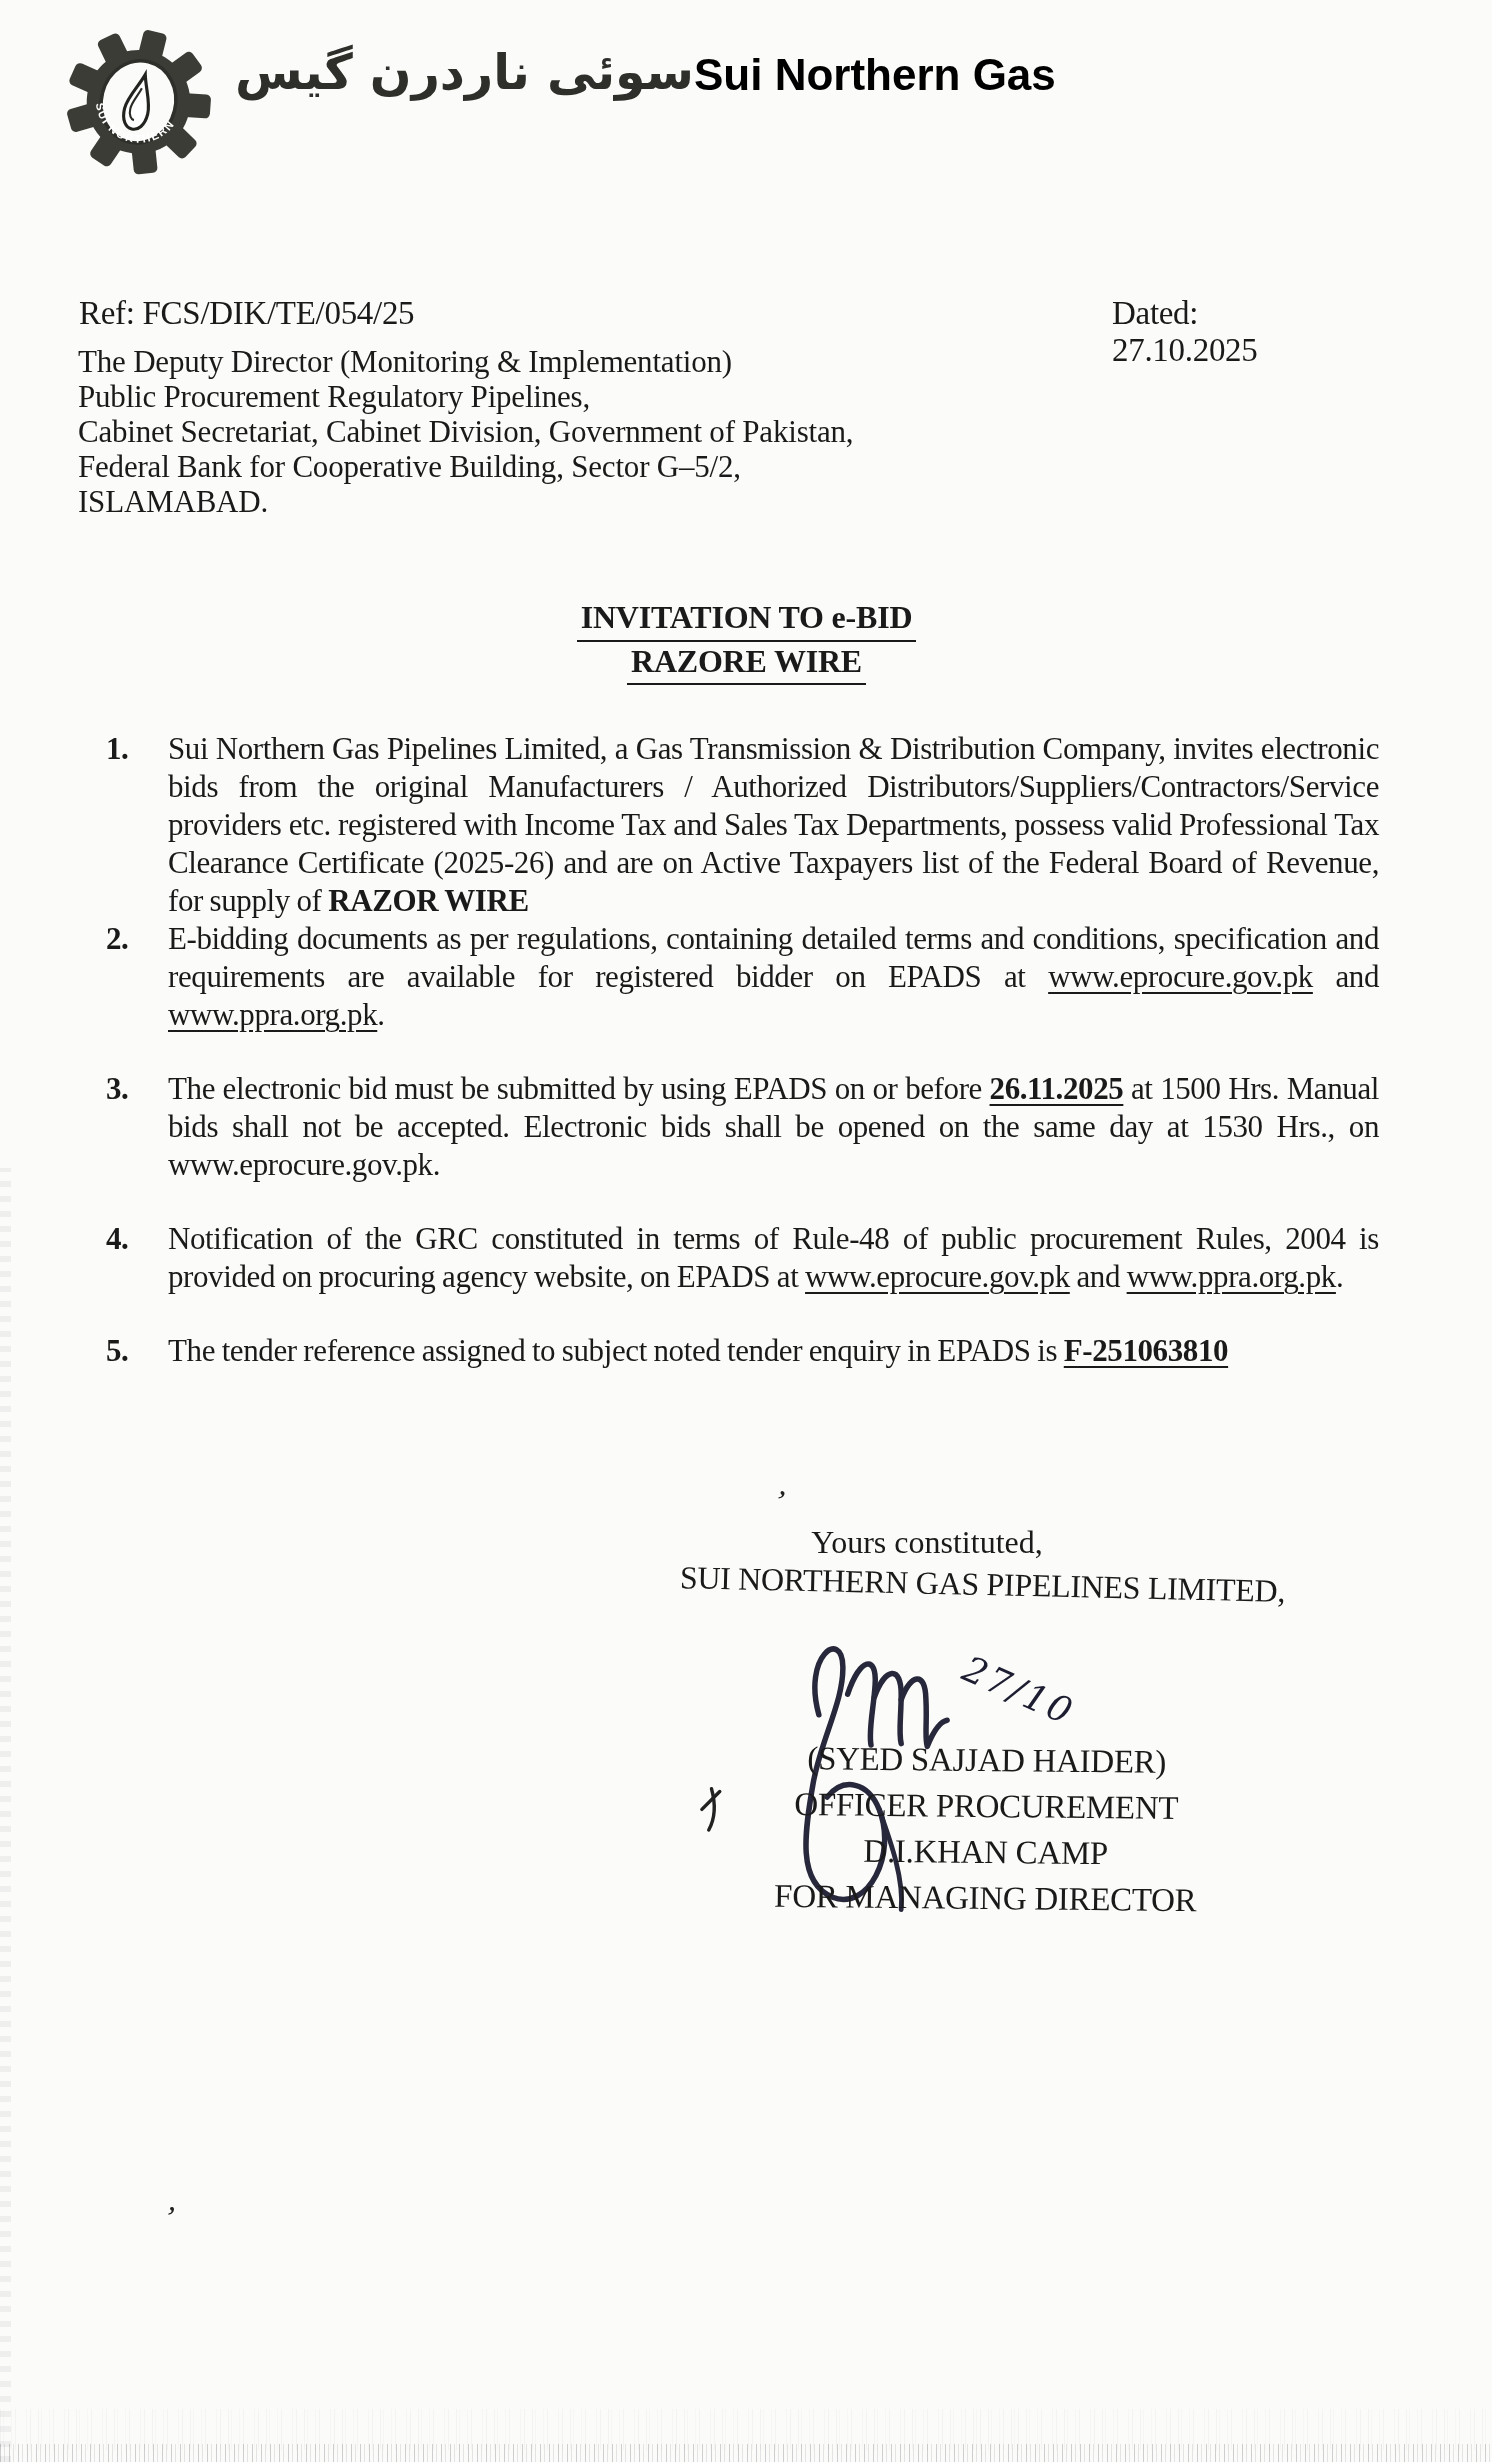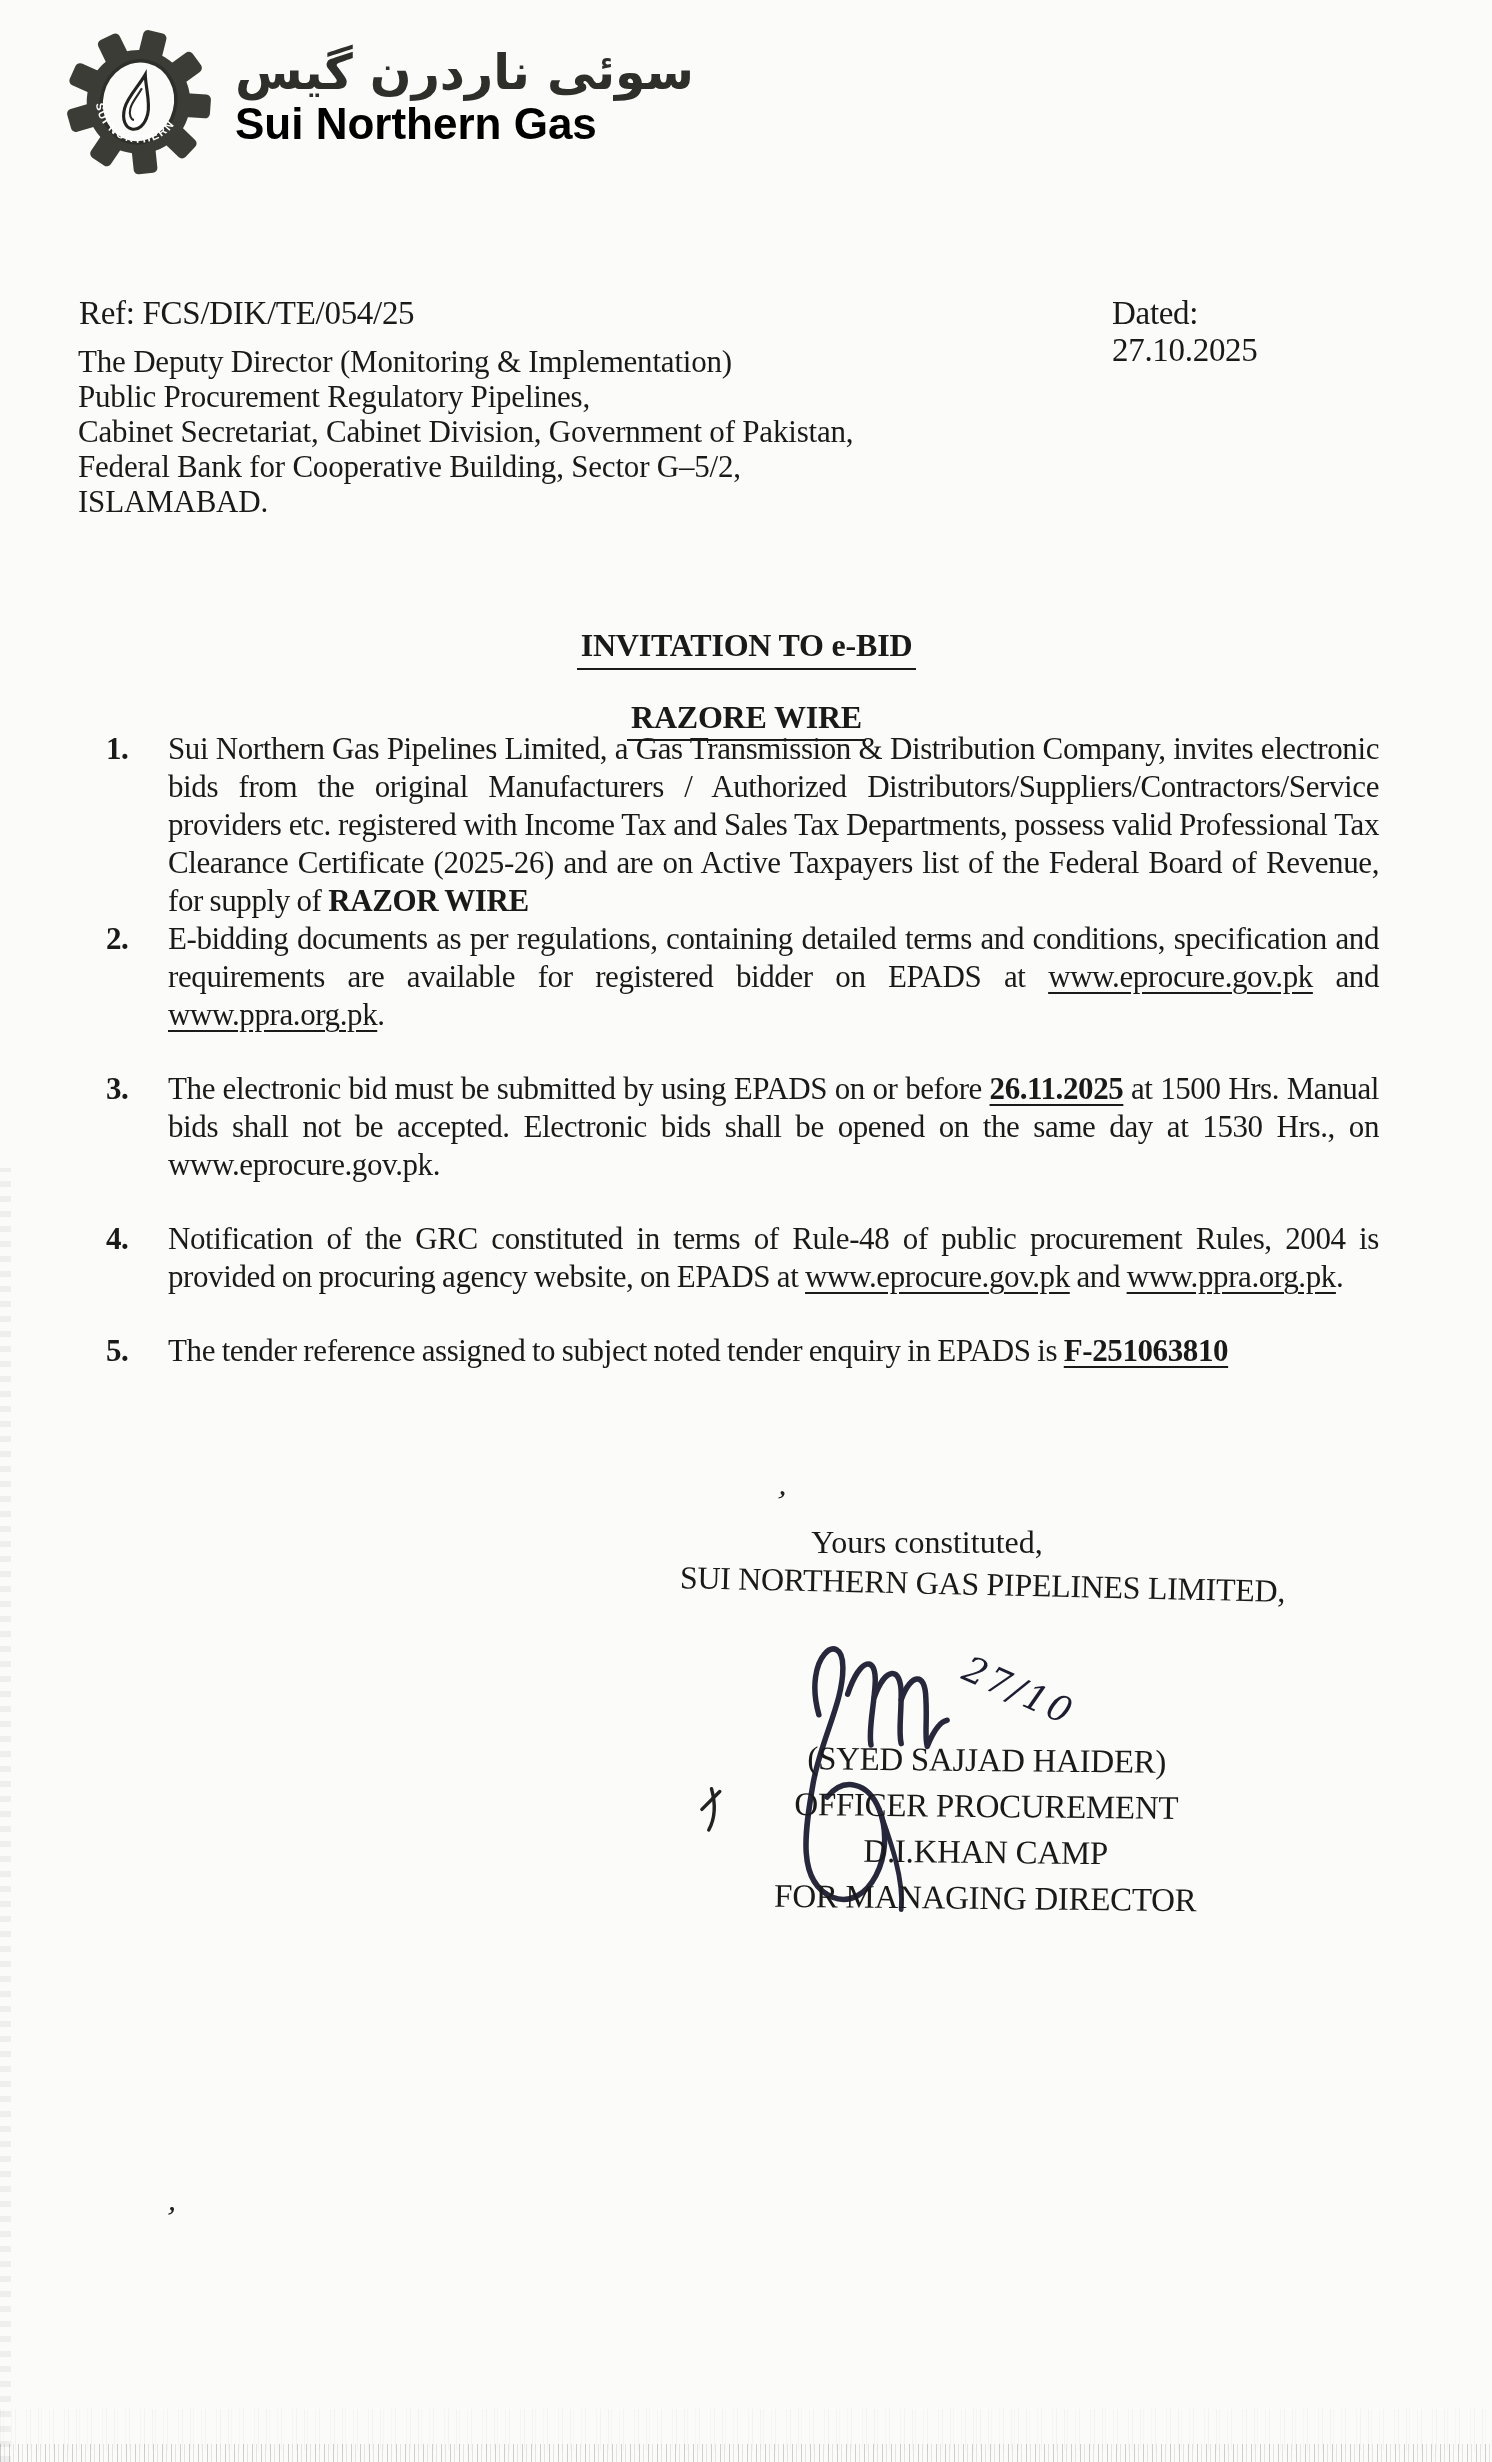--- a/index.html
+++ b/index.html
@@ -16,21 +16,21 @@
     width:1493px;height:2462px;
     background:var(--paper);
     font-family:"Liberation Serif", serif;
     color:var(--ink);
     overflow:hidden;
   }
 
   
   .logo{position:absolute;left:60px;top:29px;display:flex;align-items:flex-start;gap:18px;}
   .logo .gear{width:157px;height:147px;flex:none;}
-  .logo .names{display:flex;flex-direction:column;margin-top:19px;}
+  .logo .names{display:flex;flex-direction:row;margin-top:19px;}
   .logo .urdu{
     font-family:"DejaVu Sans", sans-serif;
     font-size:49px;font-weight:700;line-height:1.0;
     color:#2e2e2a;letter-spacing:0.7px;direction:rtl;text-align:left;
   }
   .logo .latin{
     font-family:"Liberation Sans", sans-serif;
     font-size:44px;font-weight:700;line-height:1.05;
     color:#000000;letter-spacing:0px;margin-top:4.1px;
   }
@@ -43,21 +43,20 @@
   
   .recipient{position:absolute;left:78px;top:344px;font-size:31px;line-height:35px;letter-spacing:-0.2px;}
 
   
   .title-block{position:absolute;left:0;top:598px;width:1493px;text-align:center;}
   .title-line{font-size:32px;font-weight:700;line-height:39px;letter-spacing:-0.2px;}
   .title-line span{
     display:inline-block;
     border-bottom:2.7px solid var(--ink);
     padding:0 4.1px 2.7px 4.1px;
-    margin-top:28px;
   }
 
   
   .tender-list{position:absolute;left:106px;top:730px;width:1285px;font-size:31px;line-height:38px;letter-spacing:-0.4px;word-spacing:-0.7px;}
   .item{display:flex;}
   .item.gap{margin-top:36px;}
   .item .num{flex:none;width:62px;font-weight:700;}
   .item .body{width:1211px;text-align:justify;}
   .item.single .body{text-align:left;white-space:nowrap;}
   .seg-b{font-weight:700;}

